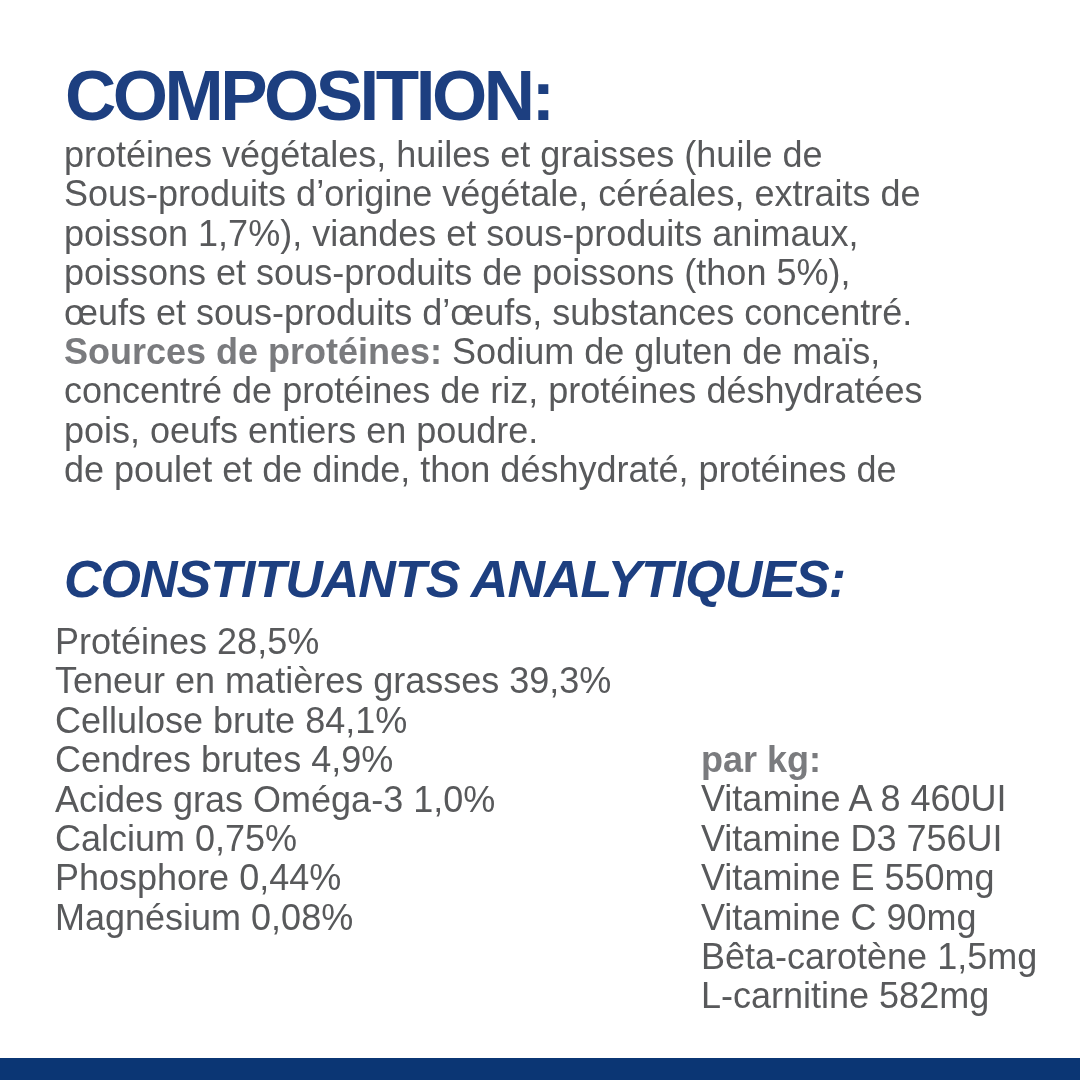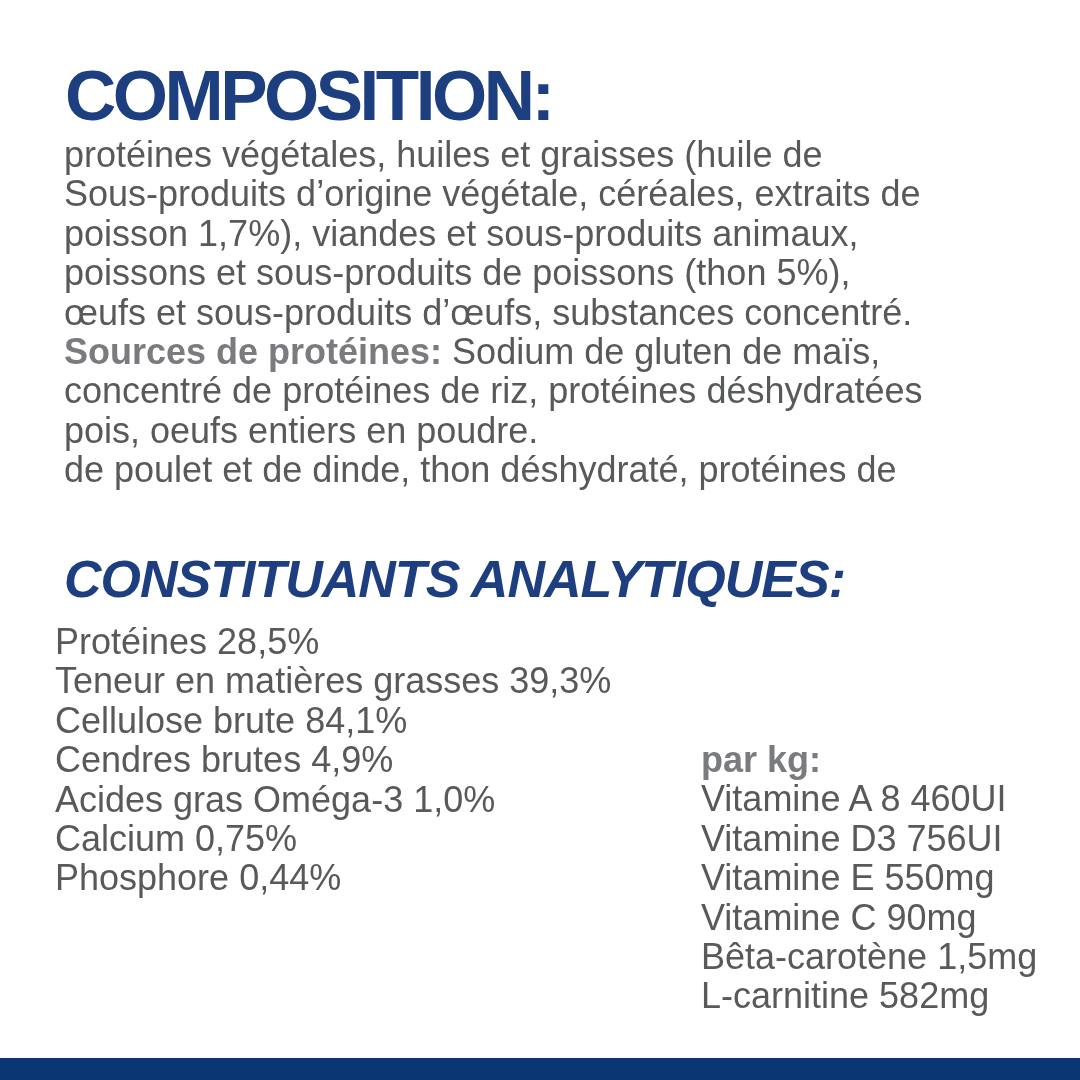--- a/index.html
+++ b/index.html
@@ -114,20 +114,21 @@
       <div>Cendres brutes 4,9%</div>
 
       <div>Acides gras Oméga-3 1,0%</div>
 
       <div>Calcium 0,75%</div>
 
       <div>Phosphore 0,44%</div>
 
 
 
+      <div>Magnésium 0,08%</div>
     </div>
 
   <div class="body-text" id="analytics-right-column">
     <div class="bold-gray">par kg:</div>
     <div>
 
         <div>Vitamine A 8 460UI</div>
 
         <div>Vitamine D3 756UI</div>
 

